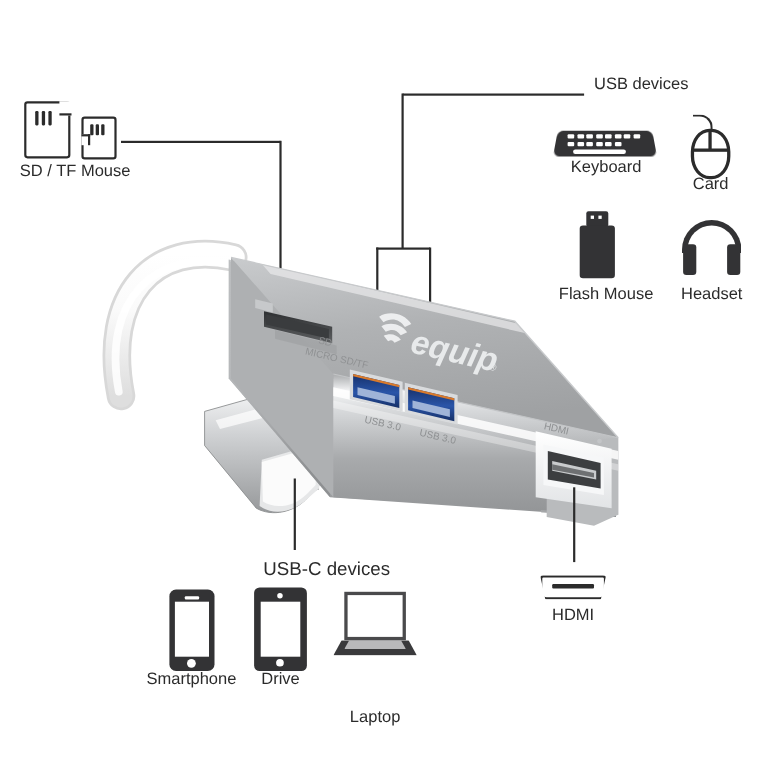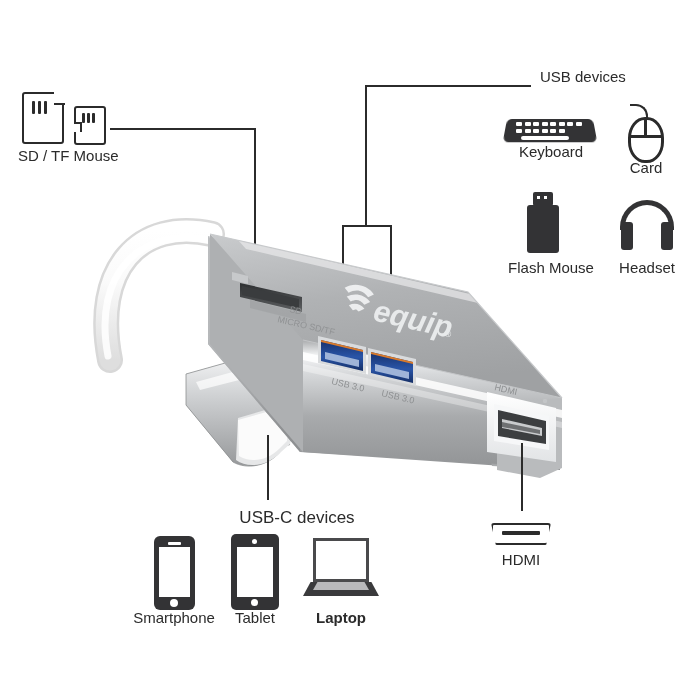--- a/index.html
+++ b/index.html
@@ -455,28 +455,28 @@
     <div class="phone-home" style="left:170px; top:599px; width:8px; height:8px;"></div>
   </div>
   <div class="label center" style="left:174px; top:610px;text-align:right;">Smartphone</div>
 
   <div>
     <div class="tab-body" style="left:231px; top:534px; width:48px; height:76px;"></div>
     <div class="tab-screen" style="left:237px; top:547px; width:36px; height:50px;"></div>
     <div class="tab-dot" style="left:252px; top:539px; width:5px; height:5px;"></div>
     <div class="tab-dot" style="left:251px; top:599px; width:7px; height:7px;"></div>
   </div>
-  <div class="label center" style="left:255px; top:610px;">Tablet</div>
+  <div class="label center" style="left:255px; top:610px;">Drive</div>
 
   <div>
     <div class="lt-lid" style="left:313px; top:538px; width:56px; height:44px;"></div>
     <div class="lt-base" style="left:303px; top:582px; width:76px; height:14px;"></div>
     <div class="lt-pad" style="left:313px; top:582px; width:56px; height:8px;"></div>
   </div>
-  <div class="label center" style="left:341px; top:610px;font-weight:bold;">Laptop</div>
+  <div class="label center" style="left:341px; top:644px;">Laptop</div>
 
   <div class="leader v" style="left:521px; top:443px; height:68px;"></div>
   <div>
     <div class="hdmi-shell" style="left:491px; top:523px; width:60px; height:22px;"></div>
     <div class="hdmi-bar" style="left:502px; top:531px; width:38px; height:4px;"></div>
   </div>
   <div class="label center" style="left:521px; top:552px;">HDMI</div>
 
 </div>
 

